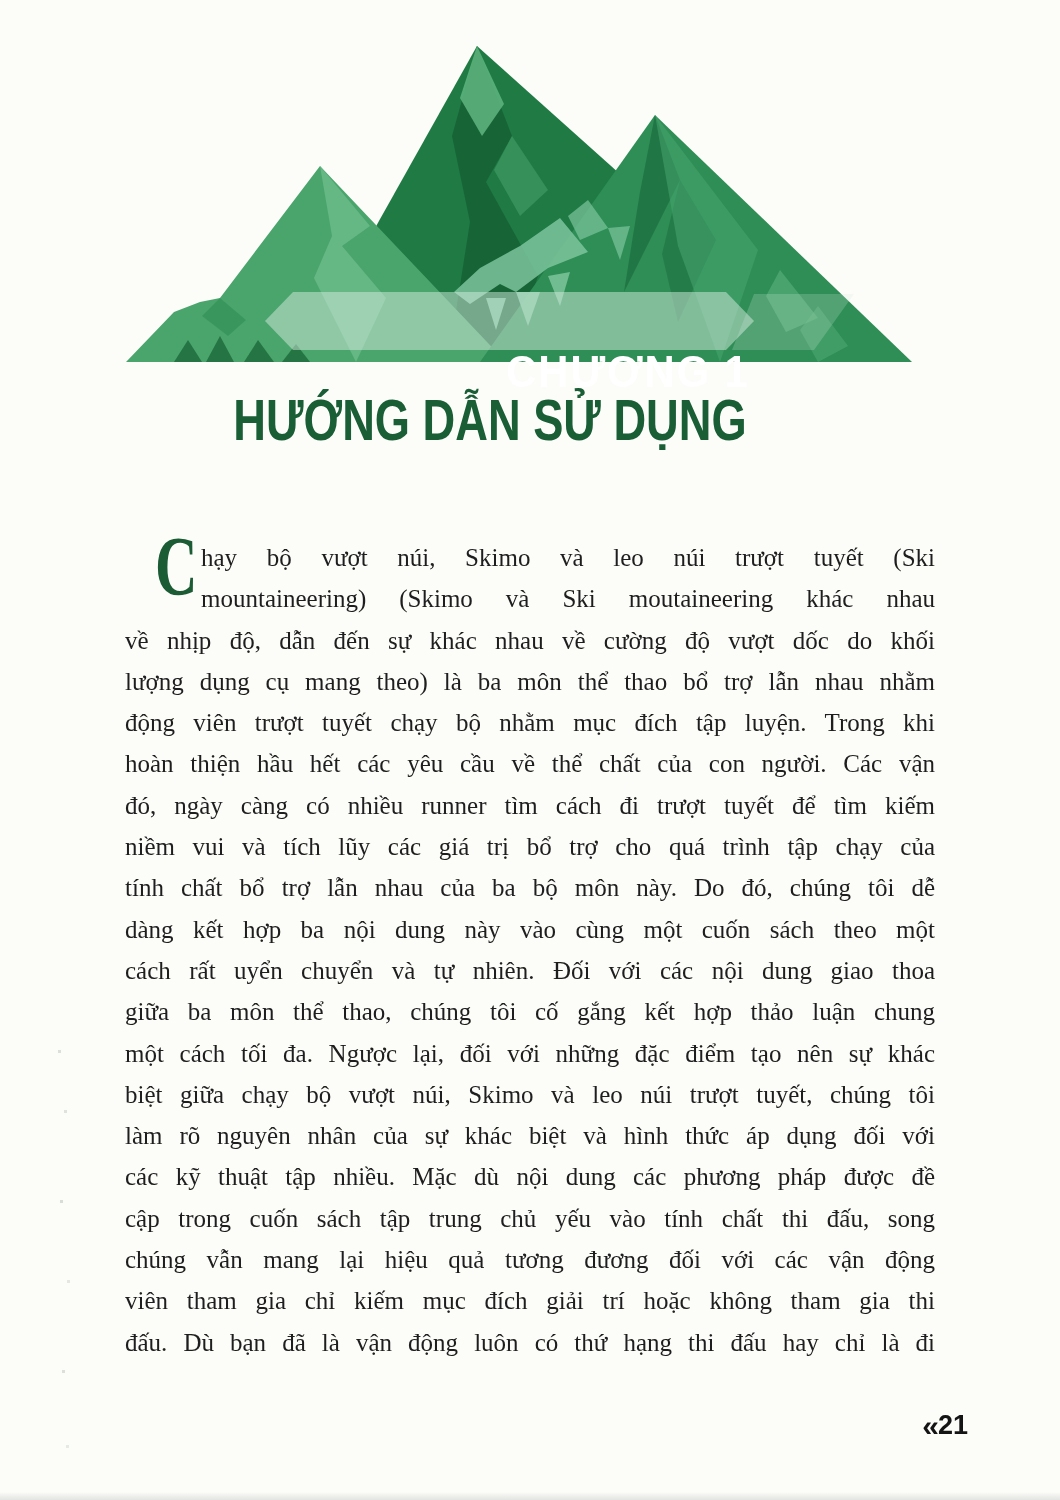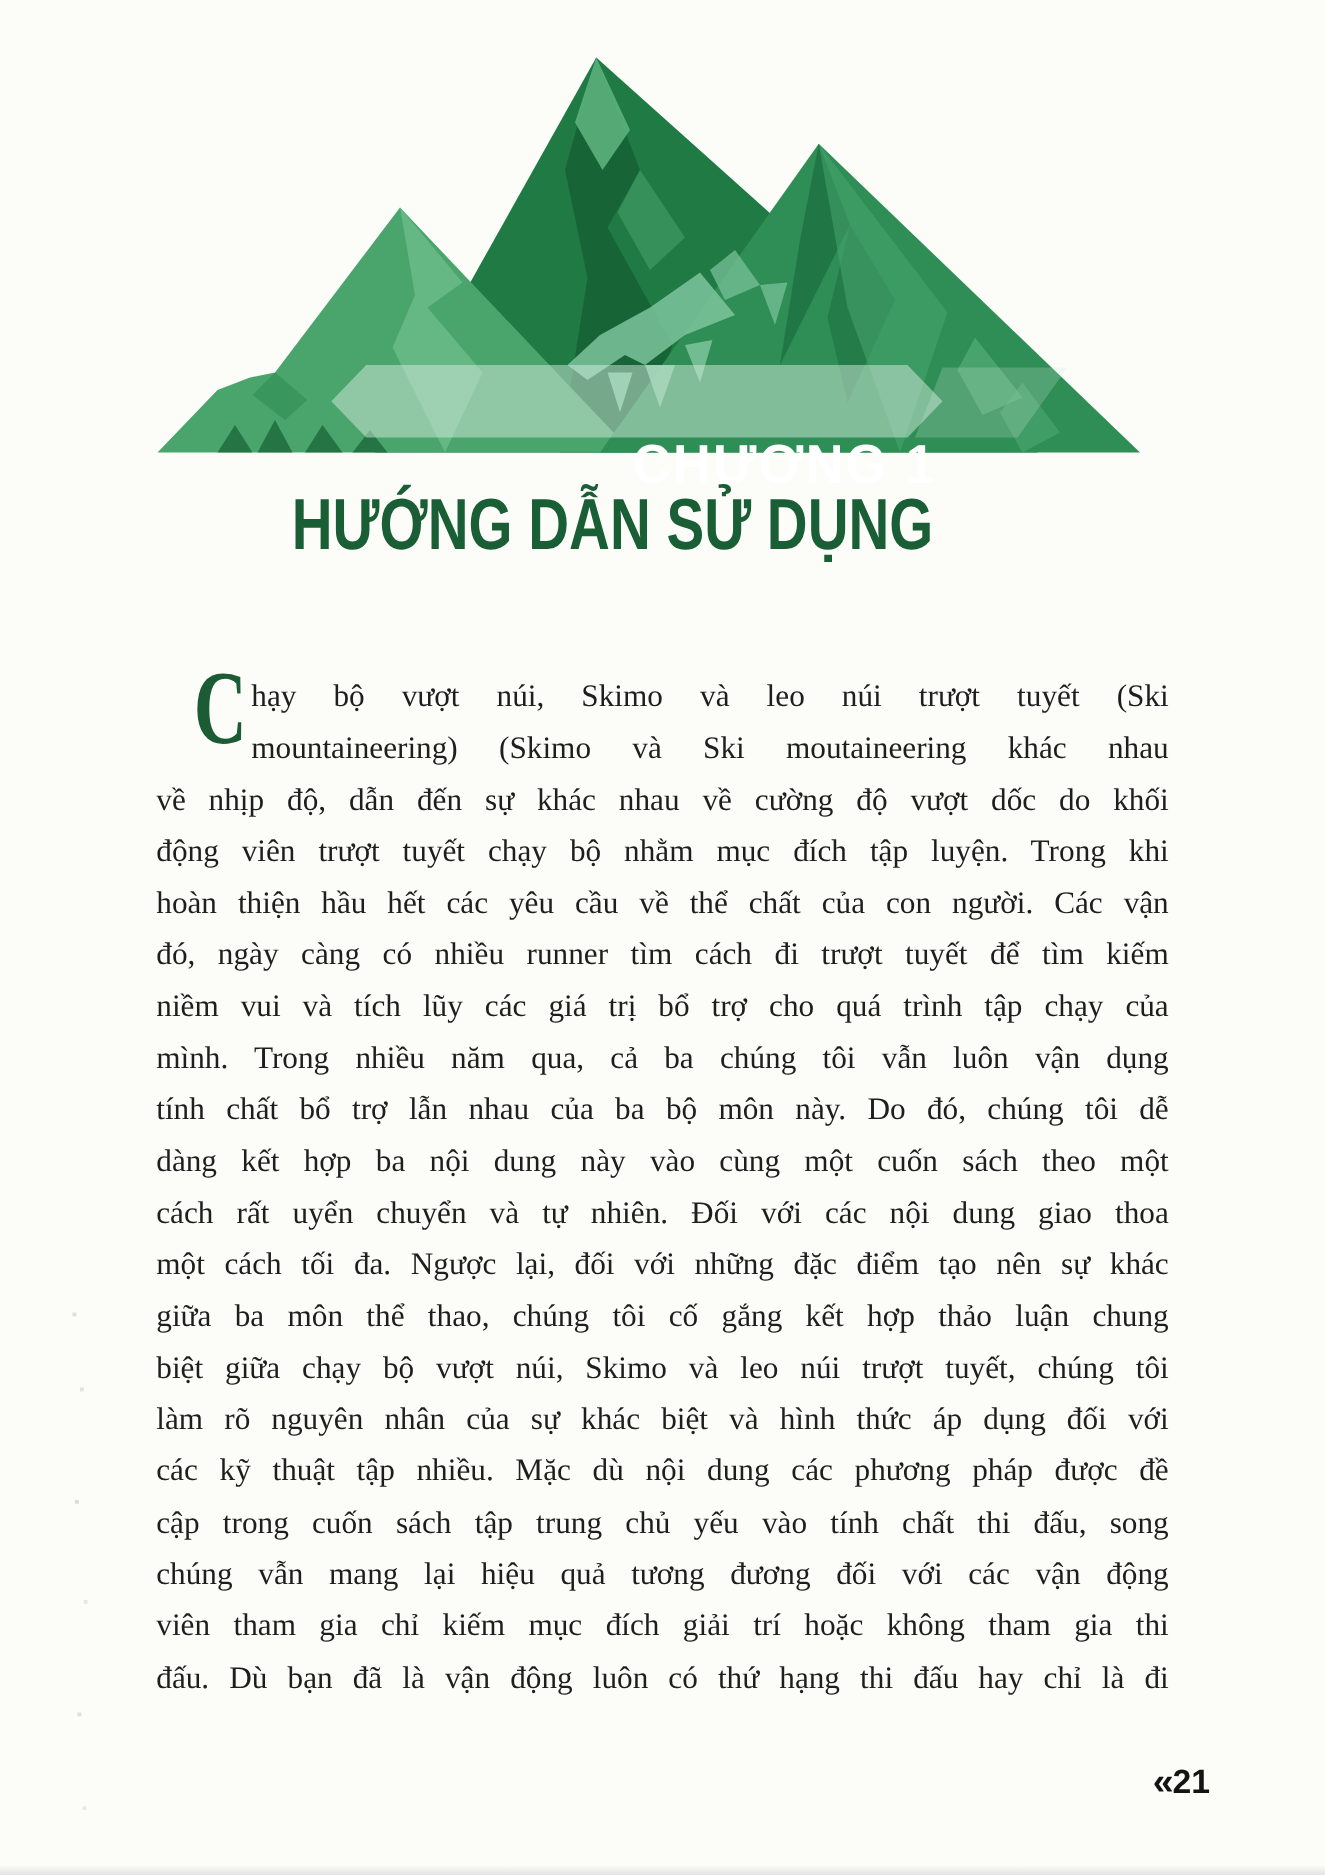--- a/index.html
+++ b/index.html
@@ -179,30 +179,30 @@
 </div>
 
 <h1 class="chapter-title" style="margin:0;">HƯỚNG DẪN SỬ DỤNG</h1>
 
 <div class="body-text">
   <span class="drop-cap">C</span>
   <div class="lines">
       <div class="body-line">hạy bộ vượt núi, Skimo và leo núi trượt tuyết (Ski</div>
       <div class="body-line">mountaineering) (Skimo và Ski moutaineering khác nhau</div>
       <div class="body-line">về nhịp độ, dẫn đến sự khác nhau về cường độ vượt dốc do khối</div>
+      <div class="body-line">lượng dụng cụ mang theo) là ba môn thể thao bổ trợ lẫn nhau nhằm</div>
       <div class="body-line">động viên trượt tuyết chạy bộ nhằm mục đích tập luyện. Trong khi</div>
       <div class="body-line">hoàn thiện hầu hết các yêu cầu về thể chất của con người. Các vận</div>
       <div class="body-line">đó, ngày càng có nhiều runner tìm cách đi trượt tuyết để tìm kiếm</div>
       <div class="body-line">niềm vui và tích lũy các giá trị bổ trợ cho quá trình tập chạy của</div>
-      <div class="body-line">mình. Trong nhiều năm qua, cả ba chúng tôi vẫn luôn vận dụng</div>
       <div class="body-line">tính chất bổ trợ lẫn nhau của ba bộ môn này. Do đó, chúng tôi dễ</div>
       <div class="body-line">dàng kết hợp ba nội dung này vào cùng một cuốn sách theo một</div>
       <div class="body-line">cách rất uyển chuyển và tự nhiên. Đối với các nội dung giao thoa</div>
+      <div class="body-line">giữa ba môn thể thao, chúng tôi cố gắng kết hợp thảo luận chung</div>
       <div class="body-line">một cách tối đa. Ngược lại, đối với những đặc điểm tạo nên sự khác</div>
-      <div class="body-line">giữa ba môn thể thao, chúng tôi cố gắng kết hợp thảo luận chung</div>
       <div class="body-line">biệt giữa chạy bộ vượt núi, Skimo và leo núi trượt tuyết, chúng tôi</div>
       <div class="body-line">làm rõ nguyên nhân của sự khác biệt và hình thức áp dụng đối với</div>
       <div class="body-line">các kỹ thuật tập nhiều. Mặc dù nội dung các phương pháp được đề</div>
       <div class="body-line">cập trong cuốn sách tập trung chủ yếu vào tính chất thi đấu, song</div>
       <div class="body-line">chúng vẫn mang lại hiệu quả tương đương đối với các vận động</div>
       <div class="body-line">viên tham gia chỉ kiếm mục đích giải trí hoặc không tham gia thi</div>
       <div class="body-line">đấu. Dù bạn đã là vận động luôn có thứ hạng thi đấu hay chỉ là đi</div>
     </div>
 </div>
 

